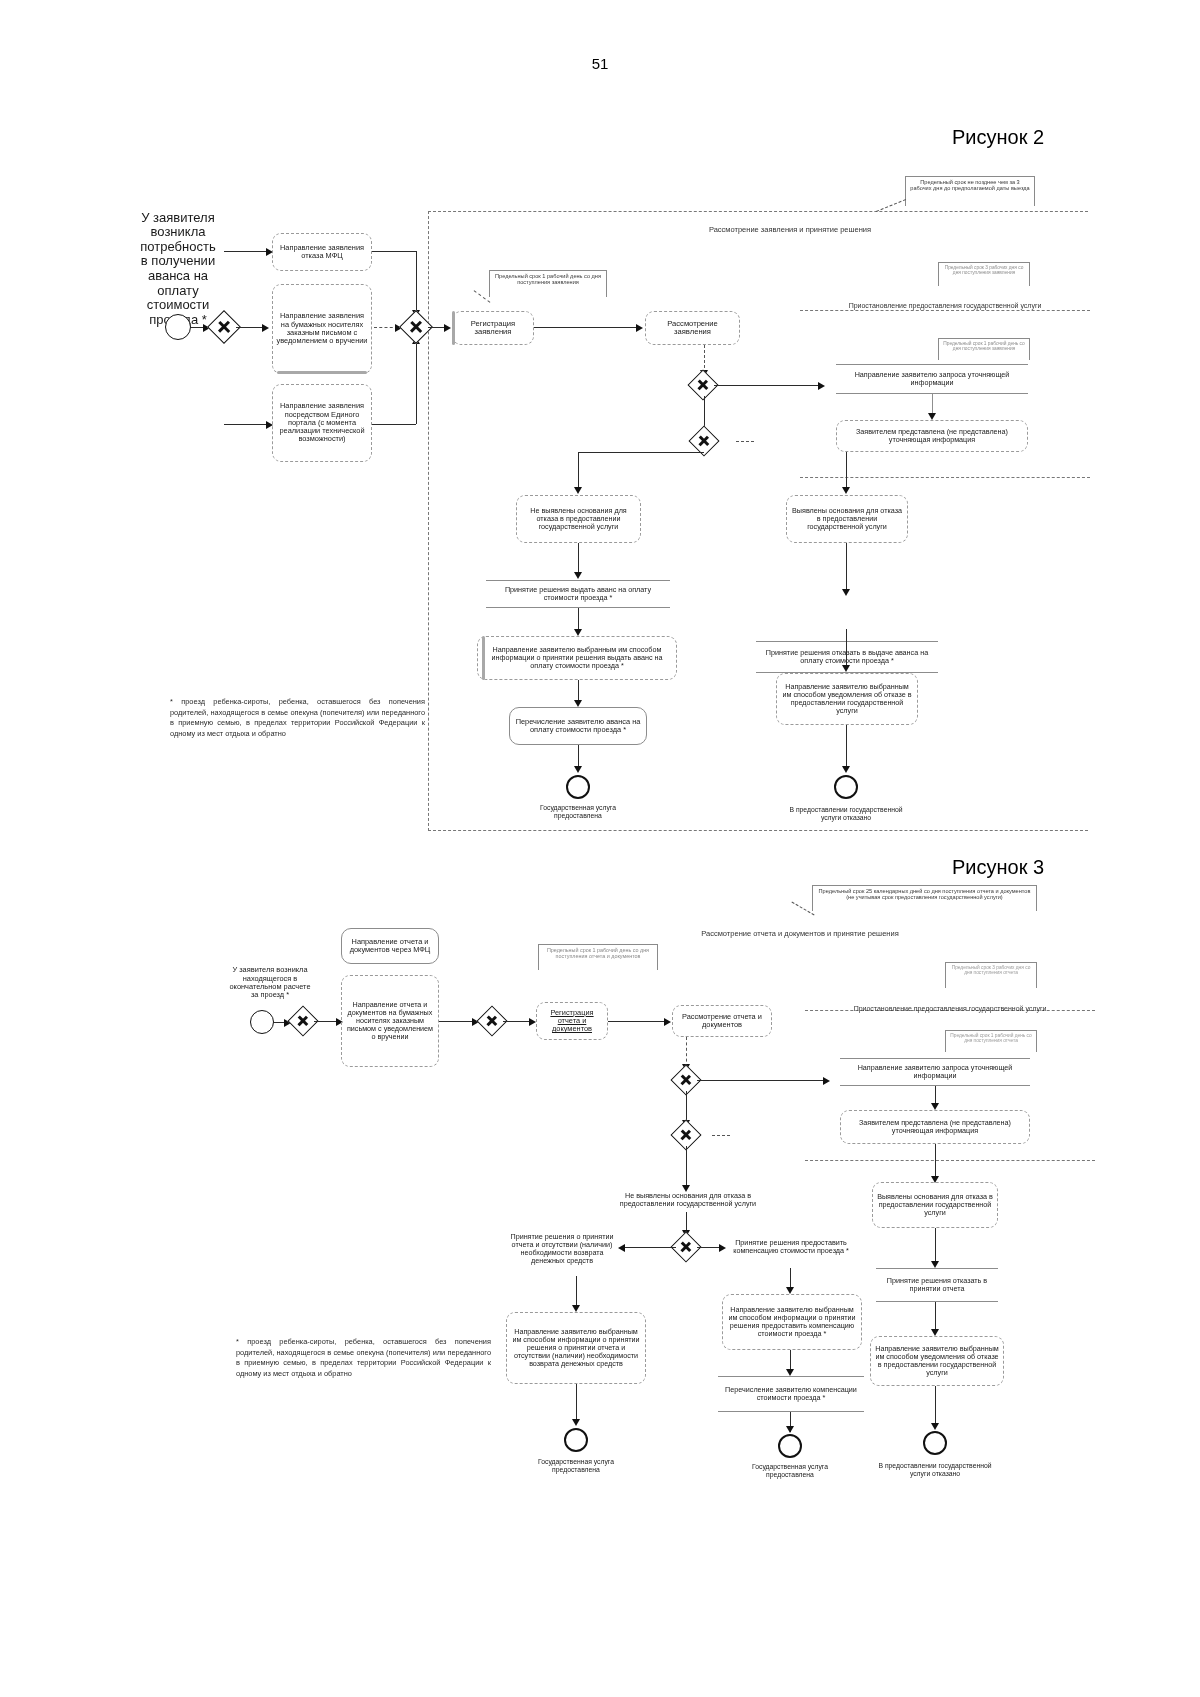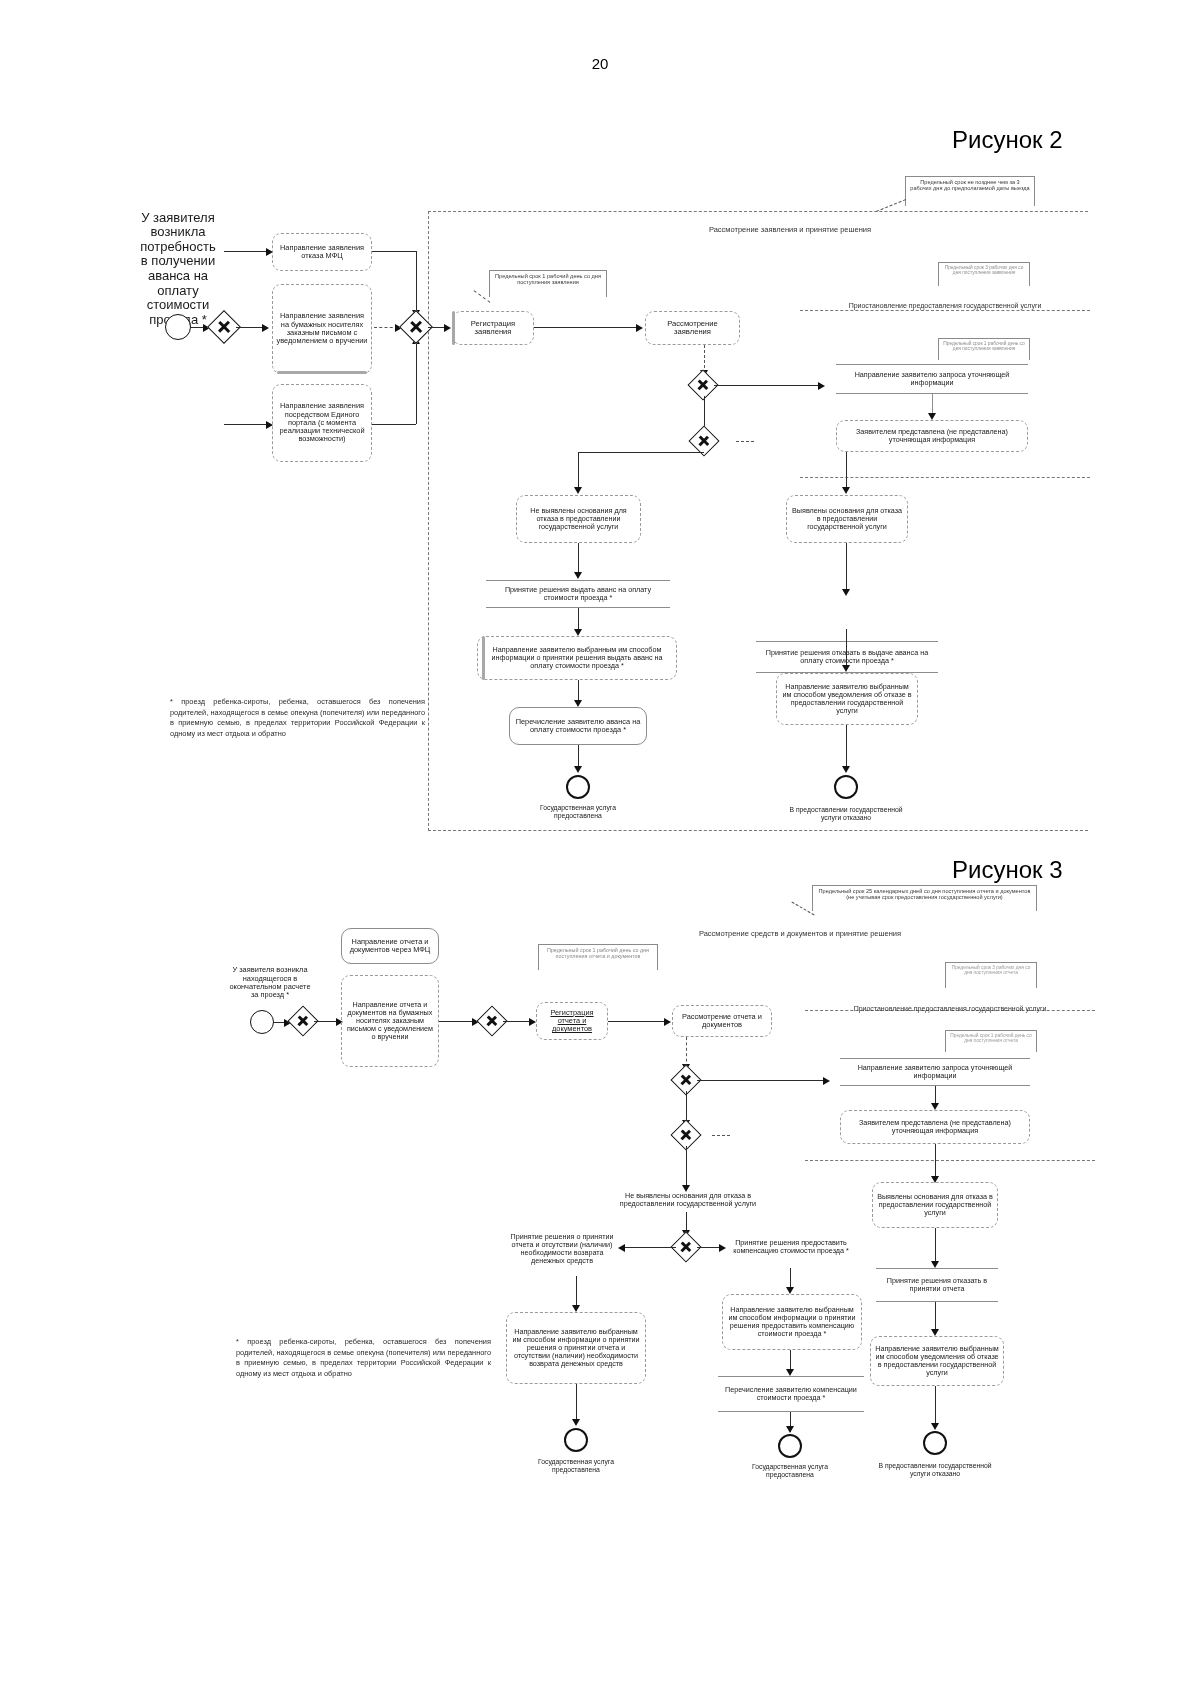--- a/index.html
+++ b/index.html
@@ -6,21 +6,21 @@
   body{
     width:1200px;height:1697px;position:relative;overflow:hidden;
     font-family:"Liberation Sans","DejaVu Sans",sans-serif;
     color:#111;
   }
   .page-no{
     position:absolute;top:55px;left:0;width:1200px;text-align:center;
     font-size:15px;color:#000;
   }
   .fig-label{
-    position:absolute;font-size:24px;color:#000;
+    position:absolute;font-size:20px;color:#000;
   }
   
   .layer{position:absolute;left:0;top:0;width:1200px;height:1697px;}
   .node{
     position:absolute;box-sizing:border-box;
     display:flex;align-items:center;justify-content:center;text-align:center;
     line-height:1.12;color:#1a1a1a;
     padding:2px 3px;
     border:1px dashed #9a9a9a;border-radius:9px;
     background:transparent;
@@ -77,21 +77,21 @@
   }
   .foot{
     position:absolute;font-size:7.4px;color:#2a2a2a;line-height:1.45;
     text-align:justify;
   }
   .sub-bar{position:absolute;height:3px;background:#a8a8a8;border-radius:2px;}
 </style>
 </head>
 <body>
 
-<div class="page-no">20</div>
+<div class="page-no">51</div>
 
 <div class="fig-label" style="left:952px;top:126px;">Рисунок 2</div>
 
 <div class="layer">
 
   <div class="pool" style="left:428px;top:211px;width:660px;height:620px;border-right:none;"></div>
   <div class="lane-sep" style="left:800px;top:477px;width:290px;"></div>
   <div class="lane-sep" style="left:800px;top:310px;width:290px;"></div>
 
   <div class="lane-title" style="left:640px;top:226px;width:300px;">Рассмотрение заявления и принятие решения</div>
@@ -218,21 +218,21 @@
   <div class="foot" style="left:170px;top:697px;width:255px;">* проезд ребенка-сироты, ребенка, оставшегося без попечения родителей, находящегося в семье опекуна (попечителя) или переданного в приемную семью, в пределах территории Российской Федерации к одному из мест отдыха и обратно</div>
 </div>
 
 <div class="fig-label" style="left:952px;top:856px;">Рисунок 3</div>
 
 <div class="layer">
 
   <div class="lane-sep" style="left:805px;top:1160px;width:290px;"></div>
   <div class="lane-sep" style="left:805px;top:1010px;width:290px;"></div>
 
-  <div class="lane-title" style="left:650px;top:930px;width:300px;">Рассмотрение средств и документов и принятие решения</div>
+  <div class="lane-title" style="left:650px;top:930px;width:300px;">Рассмотрение отчета и документов и принятие решения</div>
   <div class="lane-title" style="left:805px;top:1000px;width:290px;font-size:7px;opacity:0;">Приостановление предоставления государственной услуги</div>
 
   <div class="node note" style="left:812px;top:885px;width:225px;height:26px;font-size:5.6px;">Предельный срок 25 календарных дней со дня поступления отчета и документов (не учитывая срок предоставления государственной услуги)</div>
   <div class="ln dash-h" style="left:790px;top:908px;width:26px;transform:rotate(30deg);"></div>
 
   <div class="node note" style="left:538px;top:944px;width:120px;height:26px;font-size:5.4px;color:#888;">Предельный срок 1 рабочий день со дня поступления отчета и документов</div>
 
   <div class="node note" style="left:945px;top:962px;width:92px;height:26px;font-size:4.8px;color:#9a9a9a;">Предельный срок 3 рабочих дня со дня поступления отчета</div>
   <div class="node note" style="left:945px;top:1030px;width:92px;height:22px;font-size:4.8px;color:#9a9a9a;">Предельный срок 1 рабочий день со дня поступления отчета</div>
 

